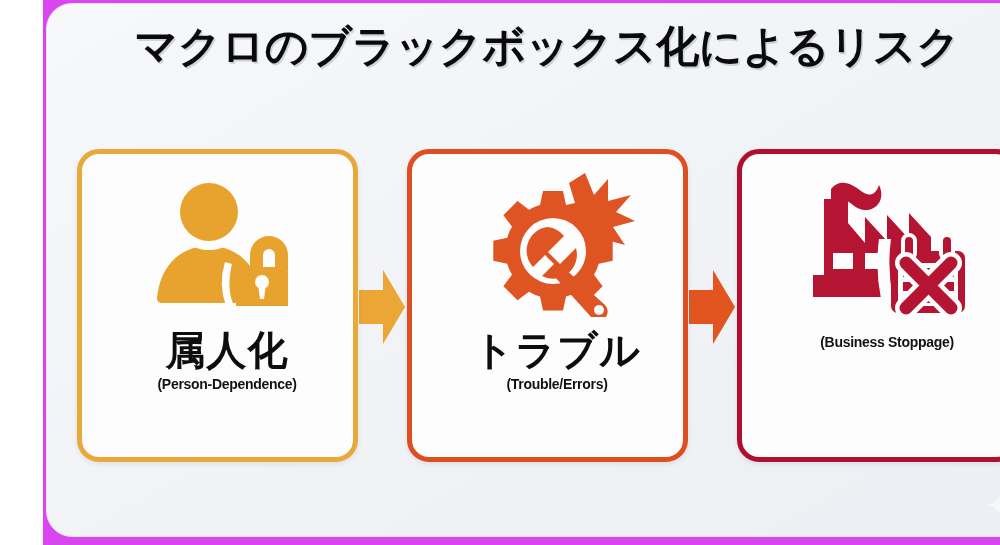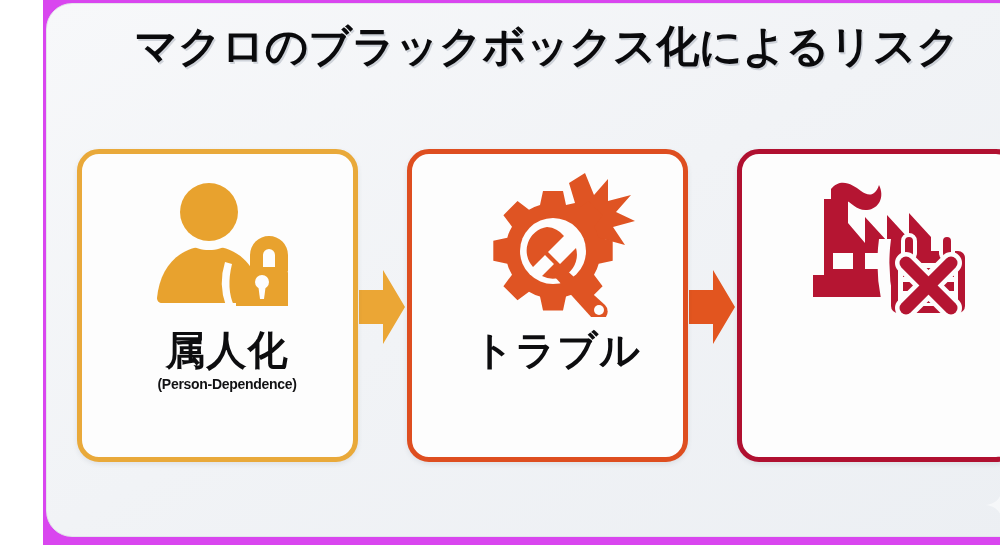--- a/index.html
+++ b/index.html
@@ -200,20 +200,21 @@
             <g fill="#df5423">
               <path d="M70 60 a24 24 0 0 0 -14 40 l12-12 9 9 -12 12
                        a24 24 0 0 0 34-28 l-16 16 -12-12 16-16
                        a24 24 0 0 0 -17-9 z"></path>
               <path d="M86 100 L128 138 a9 9 0 0 1 -13 13 L77 109 Z"></path>
             </g>
             <circle cx="122" cy="143" r="5" fill="#fdfdfd"></circle>
           </svg>
         </div>
         <div class="card-title">トラブル</div>
+        <div class="card-sub">(Trouble/Errors)</div>
       </div>
 
       <div class="arrow">
         <svg width="46" height="86" viewBox="0 0 46 86">
           <path d="M0 26 L24 26 L24 6 L46 43 L24 80 L24 60 L0 60 Z" fill="#e2551f"></path>
         </svg>
       </div>
 
       <div class="card" style="border-color:#b01030;">
         <div class="card-icon">
@@ -256,17 +257,18 @@
 
               <g stroke="#b51532" stroke-width="13" stroke-linecap="round">
                 <line x1="103" y1="96" x2="148" y2="141" stroke="#fdfdfd" stroke-width="22"></line>
                 <line x1="148" y1="96" x2="103" y2="141" stroke="#fdfdfd" stroke-width="22"></line>
                 <line x1="103" y1="96" x2="148" y2="141"></line>
                 <line x1="148" y1="96" x2="103" y2="141"></line>
               </g>
             </g>
           </svg>
         </div>
+        <div class="card-sub">(Business Stoppage)</div>
       </div>
 
     </div>
   </div>
 </div>
 
 </body></html>

